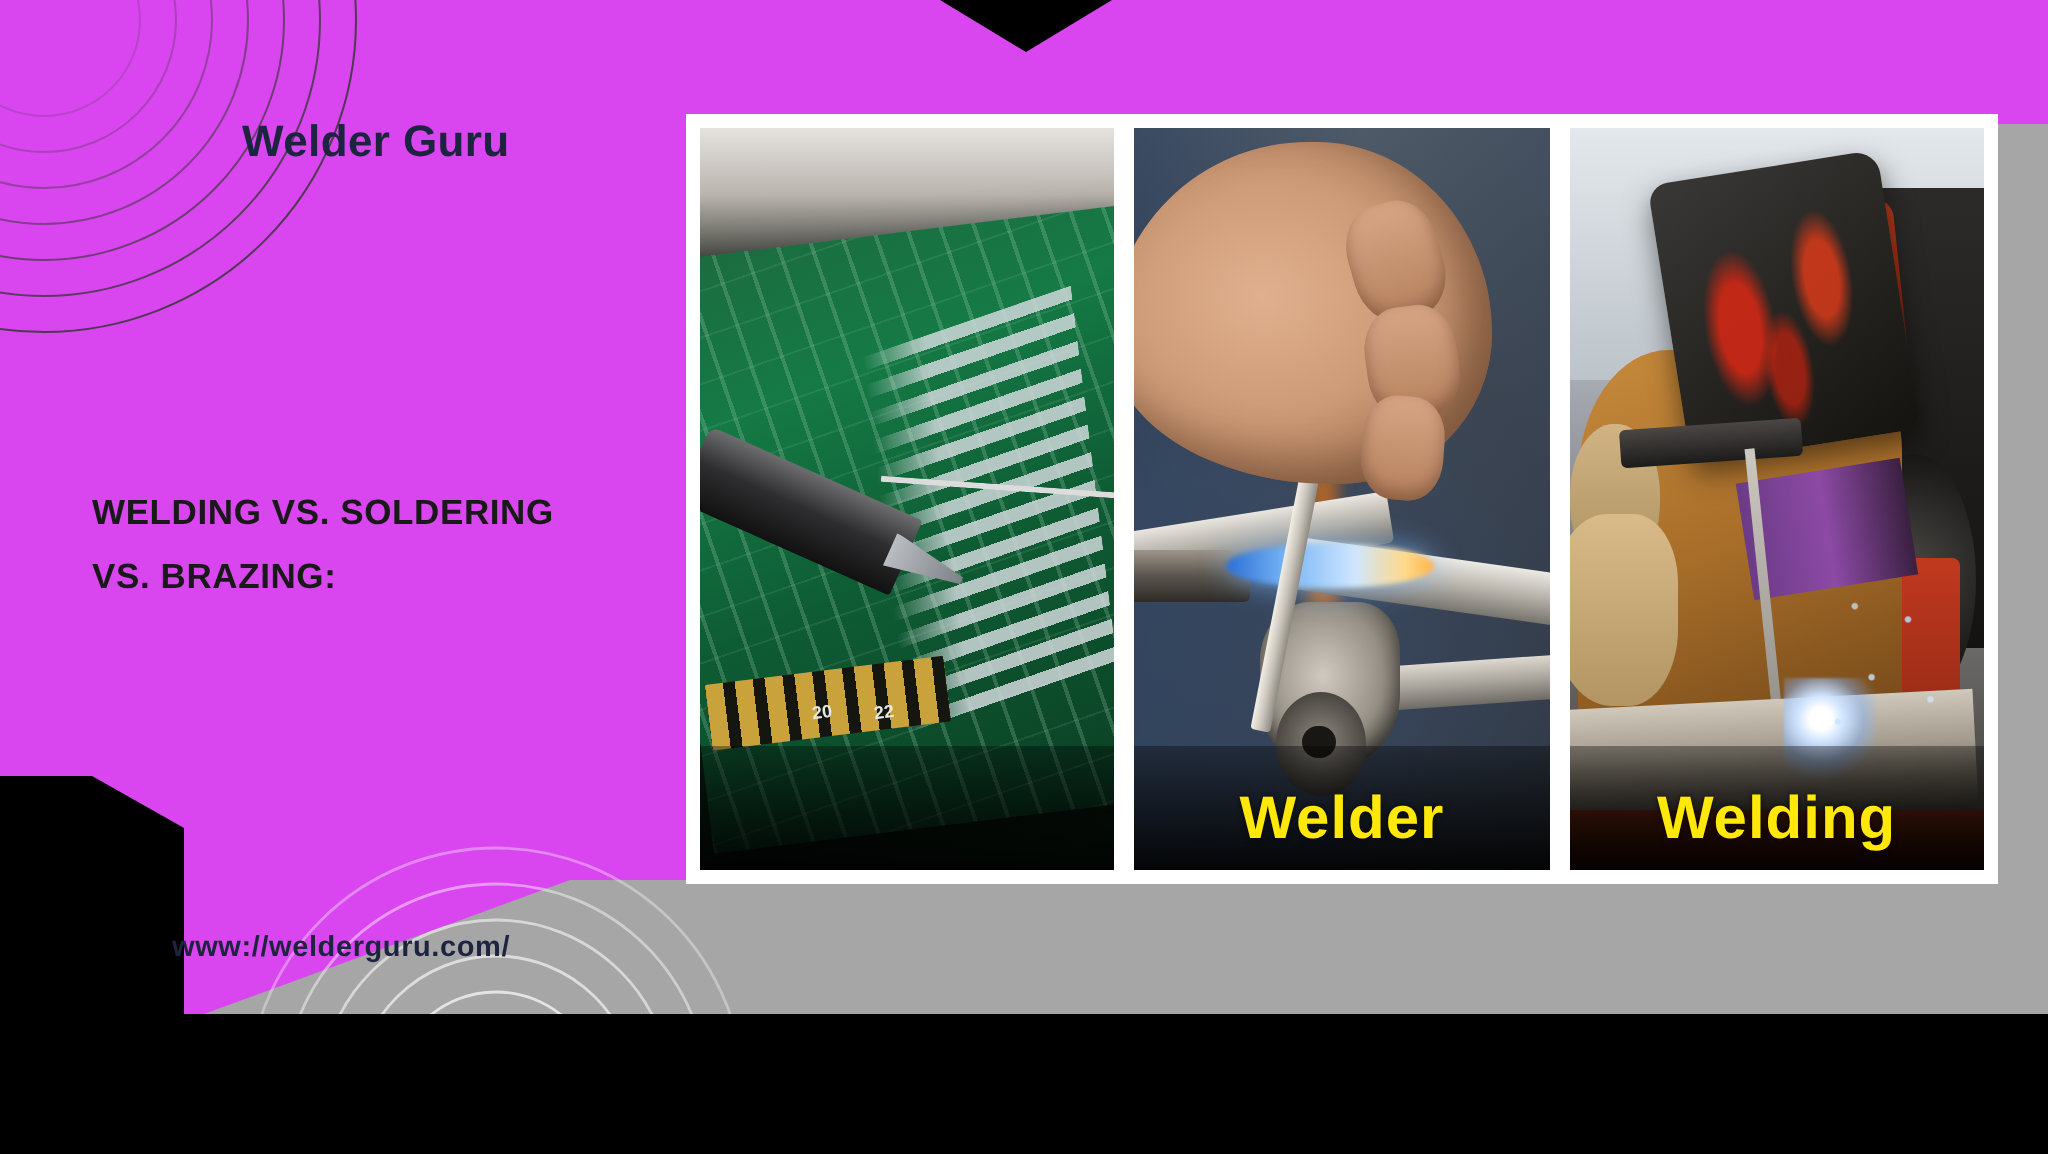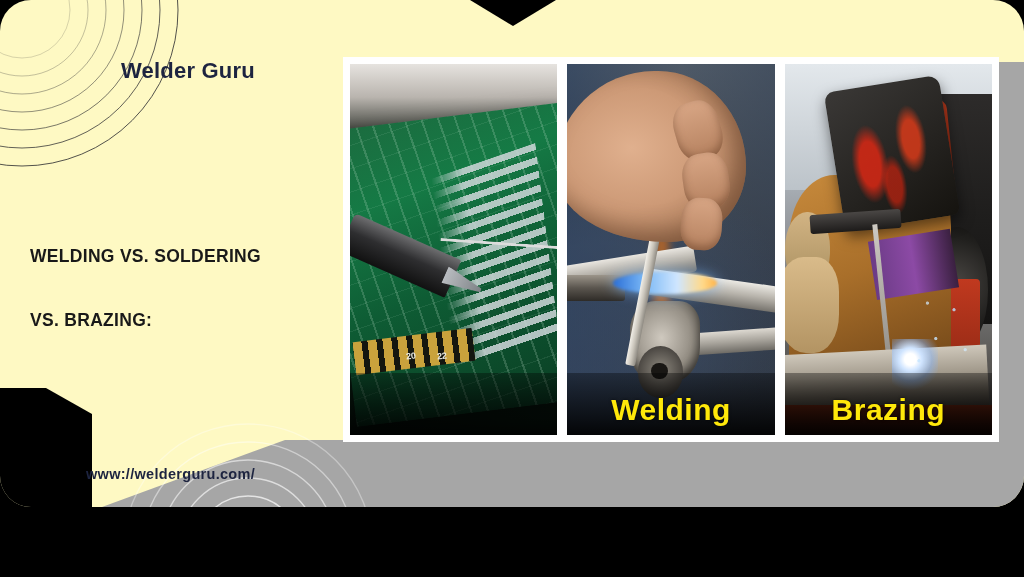--- a/index.html
+++ b/index.html
@@ -13,23 +13,22 @@
     position:relative;
     width:1024px;height:577px;
     background:#000000;
     overflow:hidden;
   }
   
   .canvas{
     position:absolute;
     left:0;top:0;
     width:1024px;height:507px;
-    background:#fef9c3;
+    background:#d946ef;
     overflow:hidden;
-    border-radius:31px;
   }
 
   
   .rings-tl{
     position:absolute;
     left:-108px;top:-120px;
     width:260px;height:260px;
     pointer-events:none;
   }
   .rings-tl svg{display:block;overflow:visible;}
@@ -86,29 +85,29 @@
     font-size:22px;
     font-weight:bold;
     color:#1d2440;
     letter-spacing:0.2px;
     white-space:nowrap;
   }
 
   
   .headline{
     position:absolute;
-    left:30px;top:240px;
+    left:46px;top:240px;
     width:300px;
     font-size:17.5px;
     font-weight:bold;
     line-height:1.85;
     color:#191919;
     letter-spacing:0.3px;
   }
-  .headline .l2{display:block;margin-top:32px;}
+  .headline .l2{display:block;}
 
   
   .url{
     position:absolute;
     left:86px;top:466px;
     font-size:14.5px;
     font-weight:bold;
     color:#1d2440;
     letter-spacing:0.3px;
     white-space:nowrap;
@@ -475,21 +474,21 @@
           <div class="lug"></div>
           <div class="torchbody"></div>
           <div class="flame"></div>
           <div class="rod"></div>
           <div class="hand"></div>
           <div class="finger f1"></div>
           <div class="finger f2"></div>
           <div class="finger f3"></div>
         </div>
         <div class="capbar soft"></div>
-        <div class="cap">Welding</div>
+        <div class="cap">Welder</div>
       </div>
 
       <div class="panel">
         <div class="photo p-weld">
           <div class="w-sky"></div>
           <div class="truck"></div>
           <div class="redtank"></div>
           <div class="tyre"></div>
           <div class="redmach"></div>
           <div class="jacket"></div>
@@ -500,19 +499,19 @@
           </div>
           <div class="visor"></div>
           <div class="holder"></div>
           <div class="electrode"></div>
           <div class="workpiece"></div>
           <div class="arc"></div>
           <div class="sparks"></div>
           <div class="redfloor"></div>
         </div>
         <div class="capbar soft"></div>
-        <div class="cap">Brazing</div>
+        <div class="cap">Welding</div>
       </div>
 
     </div>
 
   </div>
 </div>
 
 </body></html>

